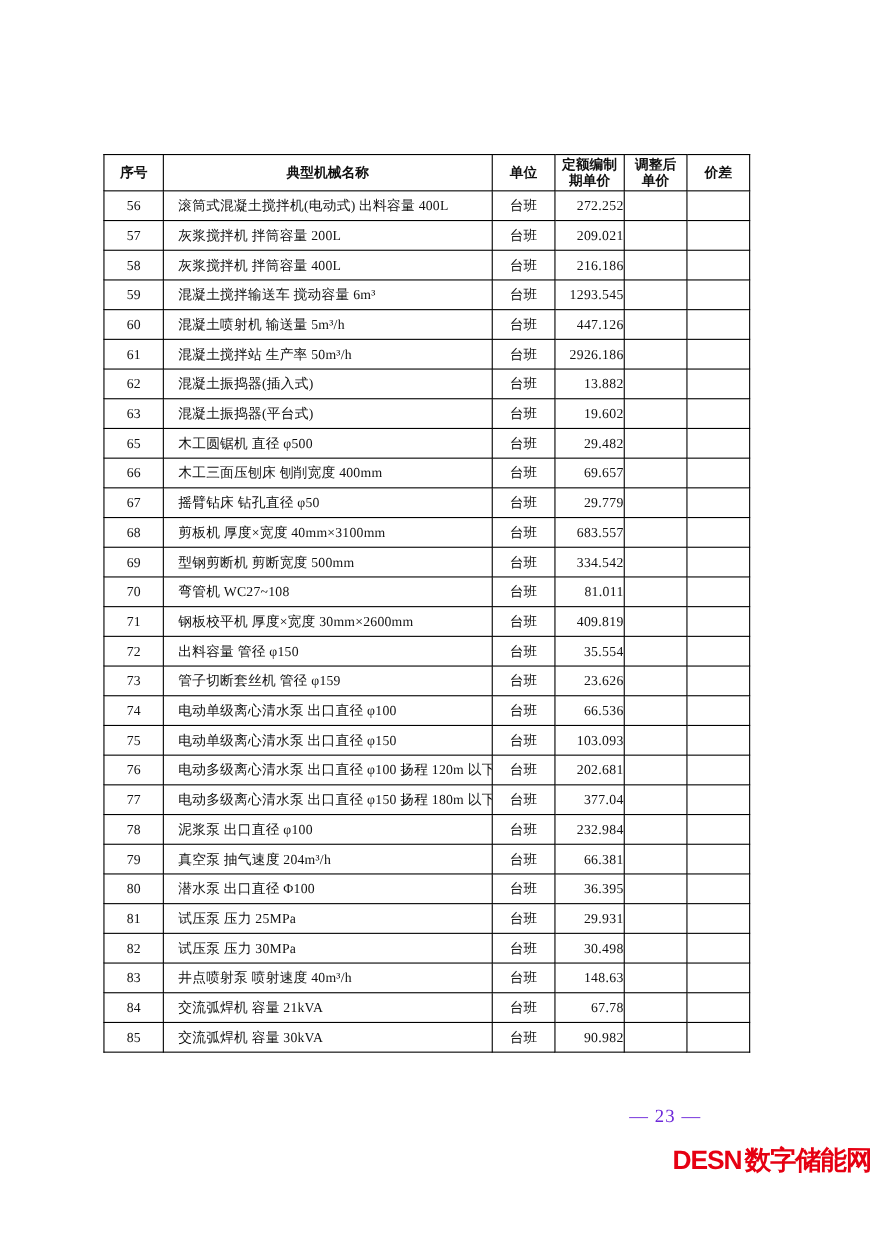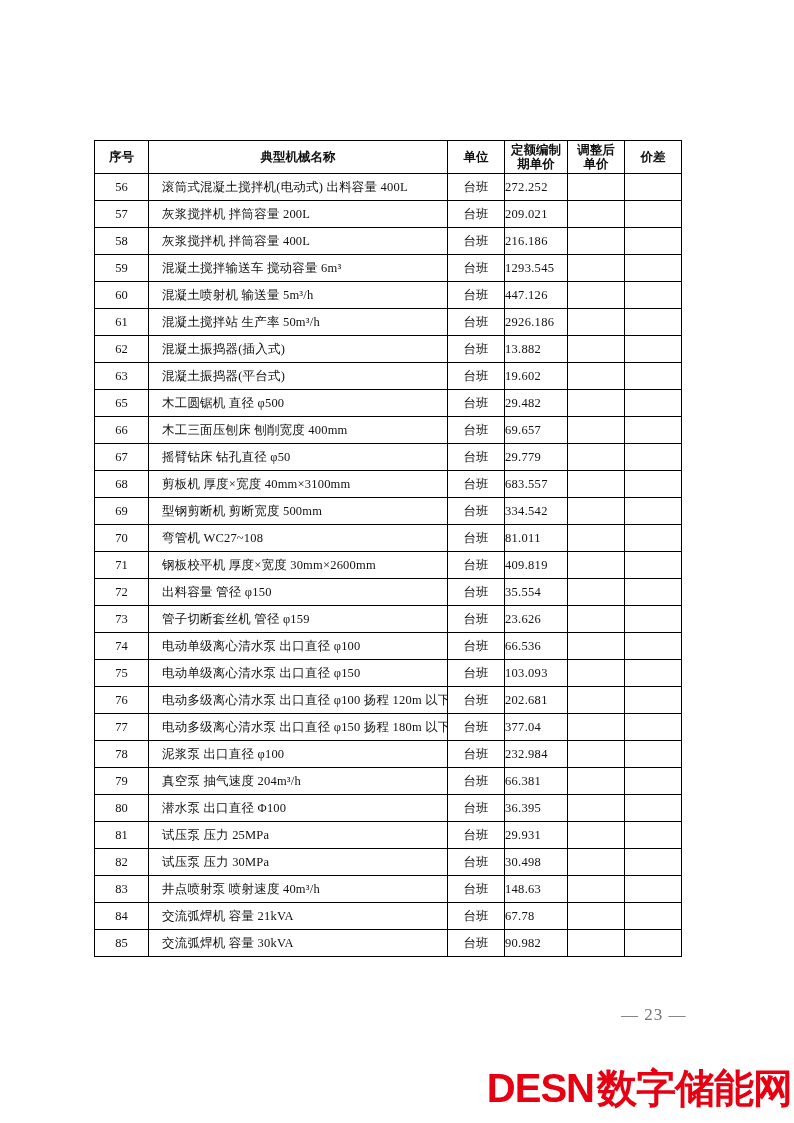--- a/index.html
+++ b/index.html
@@ -37,41 +37,41 @@
     white-space: pre-line;
     padding: 1px 0;
   }
   .machine-table tbody td {
     height: 27px;
     font-size: 12.5px;
   }
   .c-no    { text-align: center; font-size: 13px; font-family: Liberation Serif, serif; }
   .c-name  { text-align: left; padding-left: 13px; letter-spacing: 0.2px; white-space: nowrap; }
   .c-unit  { text-align: center; }
-  .c-price { text-align: left; font-size: 13px; letter-spacing: 0.3px; margin-left: 28px; }
+  .c-price { text-align: right; font-size: 13px; letter-spacing: 0.3px; margin-left: 28px; }
   .c-adj, .c-diff { text-align: center; }
 
   .page-number {
     position: absolute;
-    left: 621px;
+    left: 572px;
     top: 1005px;
     font-family: "Liberation Serif", "DejaVu Serif", serif;
     font-size: 17px;
     letter-spacing: 1px;
-    color: #737373;
+    color: #6d28d9;
     white-space: nowrap;
   }
 
   .logo {
     position: absolute;
-    top: 1066px;
+    top: 1043px;
     right: 2px;
     font-family: "Liberation Sans", "DejaVu Sans", sans-serif;
     font-weight: bold;
-    font-size: 40px;
+    font-size: 24px;
     letter-spacing: -1px;
     white-space: nowrap;
     line-height: 1.1;
   }
   .logo .logo-latin { margin-right: 3px; }
 </style>
 </head>
 <body>
 
 <table class="machine-table">

